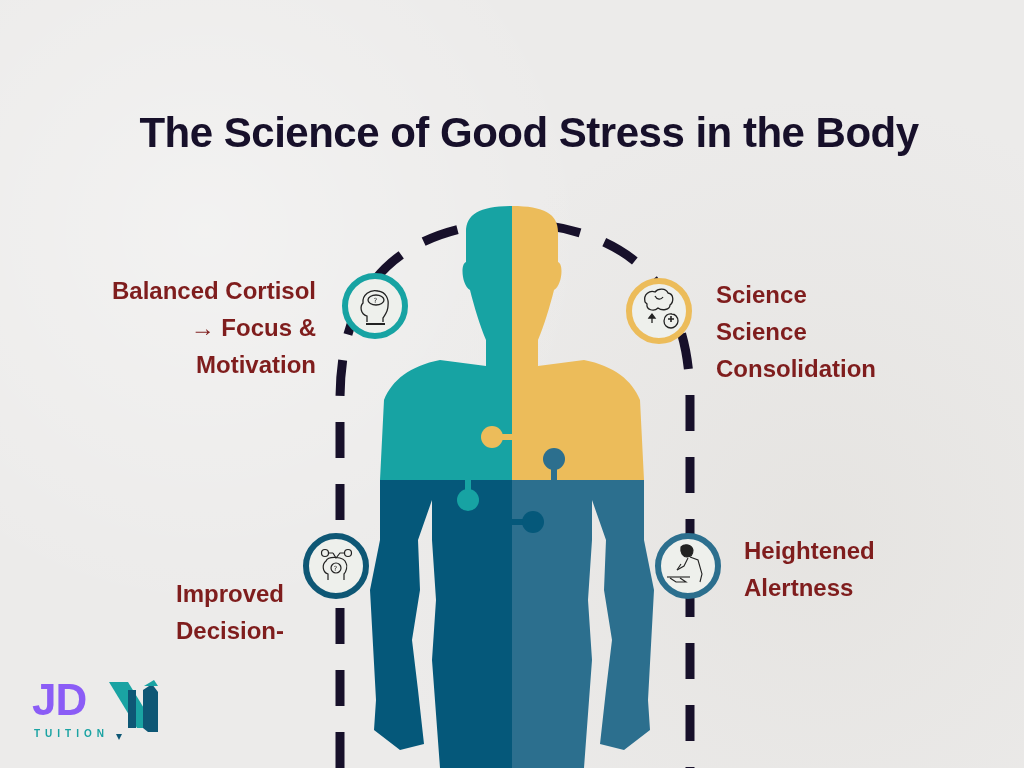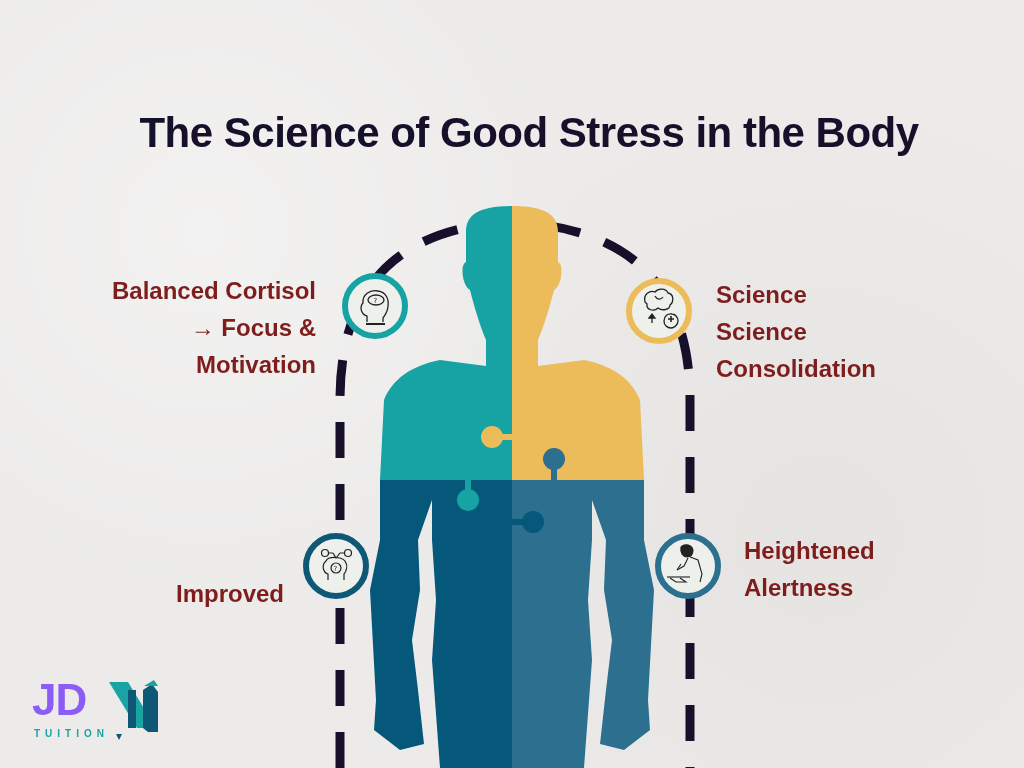--- a/index.html
+++ b/index.html
@@ -157,20 +157,21 @@
 </div>
 
 <div class="label left-al lbl-memory">
   <div>Science</div>
   <div>Science</div>
   <div>Consolidation</div>
 </div>
 
 <div class="label right-al lbl-decision">
   <div>Improved</div>
+  <div>Decision-</div>
 </div>
 
 <div class="label left-al lbl-alert">
   <div>Heightened</div>
   <div>Alertness</div>
 </div>
 
 <div class="logo">
   <span class="jd">JD</span>
   <span class="tuition">TUITION</span>

